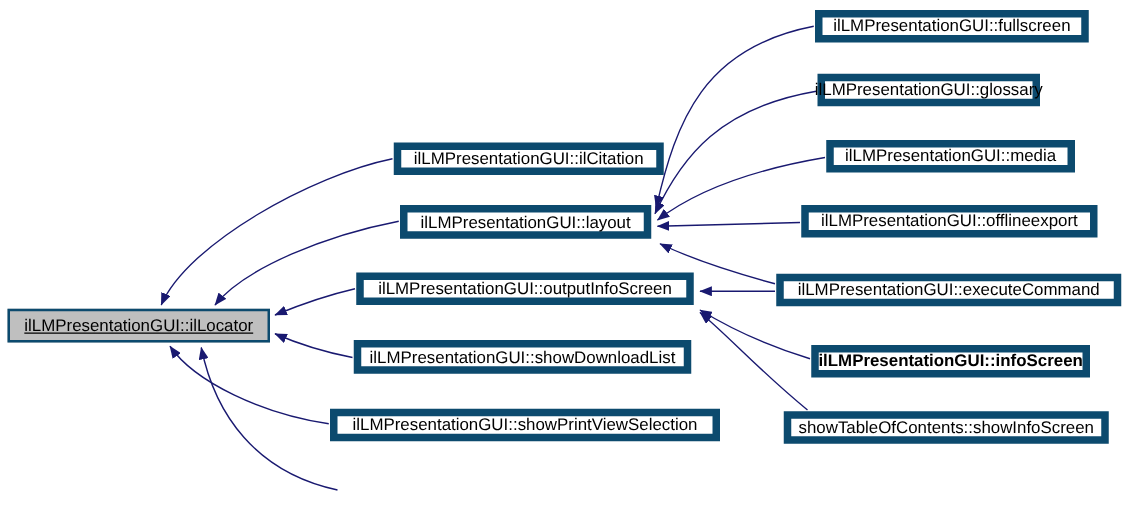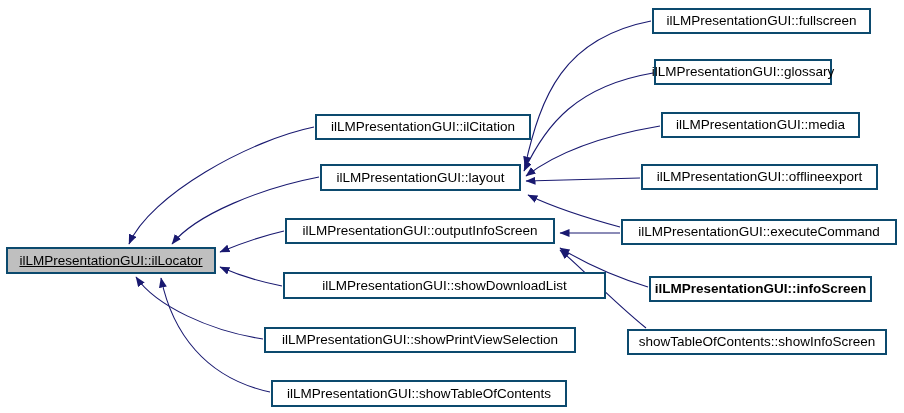--- a/index.html
+++ b/index.html
@@ -22,21 +22,21 @@
     width: 904px;
     height: 413px;
   }
   .node {
     position: absolute;
     box-sizing: border-box;
     display: flex;
     align-items: center;
     justify-content: center;
     background: #ffffff;
-    border: 2px solid #0c4a6e;
+    border: 6px solid #0c4a6e;
     color: #000000;
     font-size: 13.5px;
     line-height: 1;
     white-space: nowrap;
     cursor: pointer;
   }
   .node.main {
     background: #bfbfbf;
     border-width: 2px;
     cursor: default;
@@ -72,23 +72,22 @@
       <path d="M648,287 C612,276 583,262 560,248" marker-end="url(#arrow)"></path>
       <path d="M646,328 C608,297 582,268 560,250" marker-end="url(#arrow)"></path>
     </g>
   </svg>
 
   <div class="node main" style="left:6px; top:247px; width:210px; height:27px;text-decoration:underline;">ilLMPresentationGUI::ilLocator</div>
 
   <div class="node" style="left:315px; top:114px; width:216px; height:26px;">ilLMPresentationGUI::ilCitation</div>
   <div class="node" style="left:320px; top:164px; width:201px; height:27px;">ilLMPresentationGUI::layout</div>
   <div class="node" style="left:285px; top:218px; width:270px; height:26px;">ilLMPresentationGUI::outputInfoScreen</div>
-  <div class="node" style="left:283px; top:272px; width:323px; height:27px;">ilLMPresentationGUI::showDownloadList</div>
+  <div class="node" style="left:283px; top:272px; width:270px; height:27px;">ilLMPresentationGUI::showDownloadList</div>
   <div class="node" style="left:264px; top:327px; width:312px; height:26px;">ilLMPresentationGUI::showPrintViewSelection</div>
-  <div class="node" style="left:271px; top:380px; width:296px; height:27px;">ilLMPresentationGUI::showTableOfContents</div>
 
   <div class="node" style="left:652px; top:8px; width:219px; height:26px;">ilLMPresentationGUI::fullscreen</div>
   <div class="node" style="left:654px; top:59px; width:178px; height:26px;">ilLMPresentationGUI::glossary</div>
   <div class="node" style="left:661px; top:112px; width:199px; height:26px;">ilLMPresentationGUI::media</div>
   <div class="node" style="left:641px; top:164px; width:237px; height:26px;">ilLMPresentationGUI::offlineexport</div>
   <div class="node" style="left:621px; top:219px; width:276px; height:26px;">ilLMPresentationGUI::executeCommand</div>
   <div class="node" style="left:649px; top:276px; width:223px; height:26px;font-weight:bold;">ilLMPresentationGUI::infoScreen</div>
   <div class="node" style="left:627px; top:329px; width:260px; height:26px;">showTableOfContents::showInfoScreen</div>
 
 </div>

